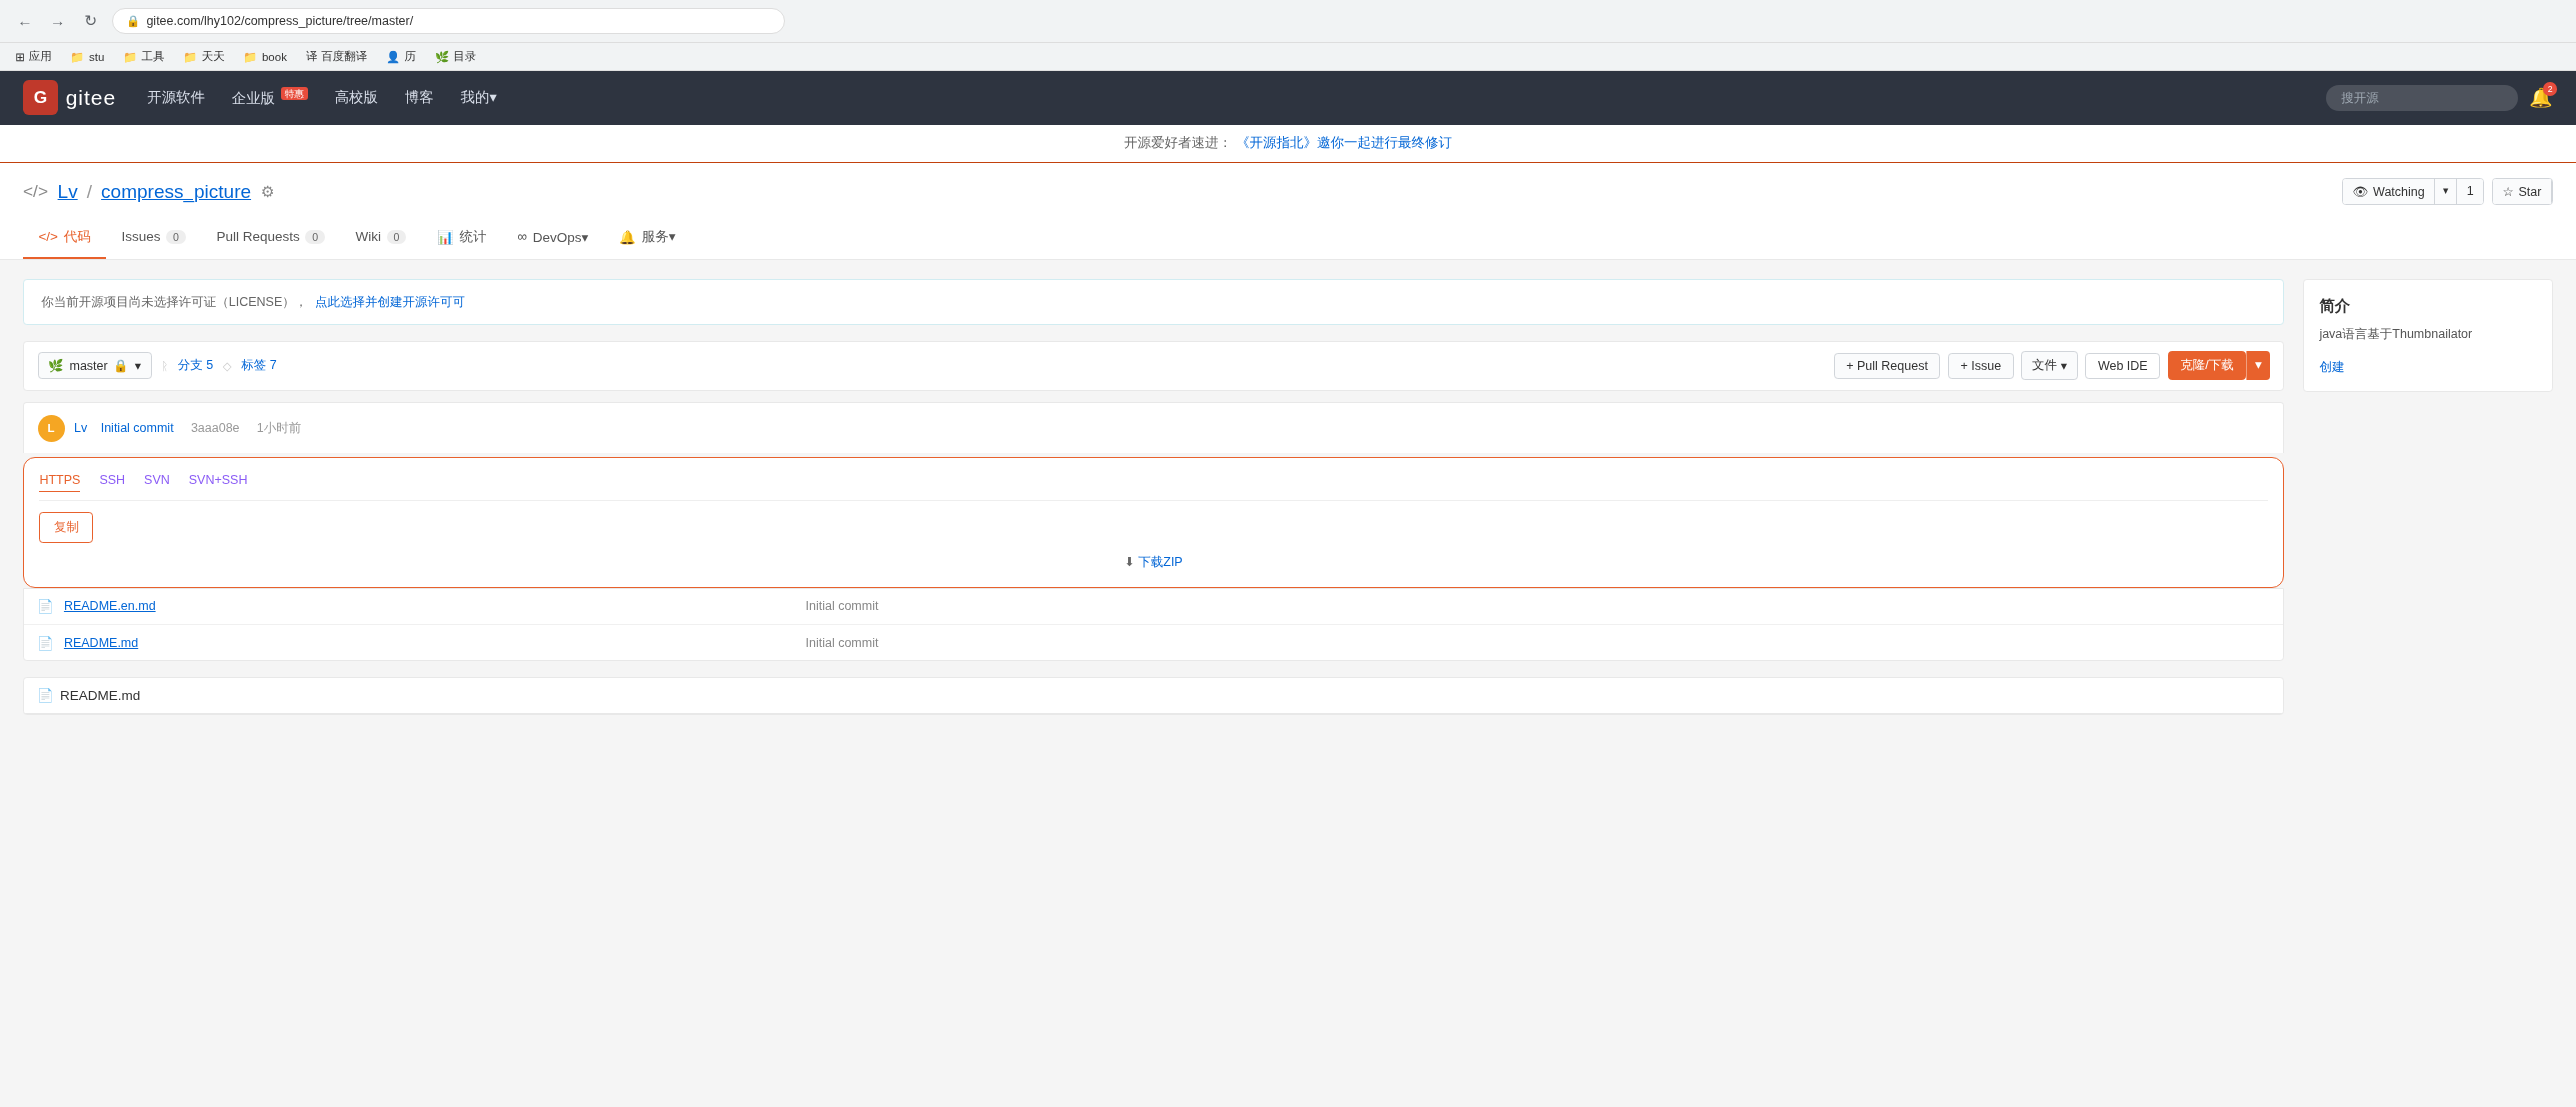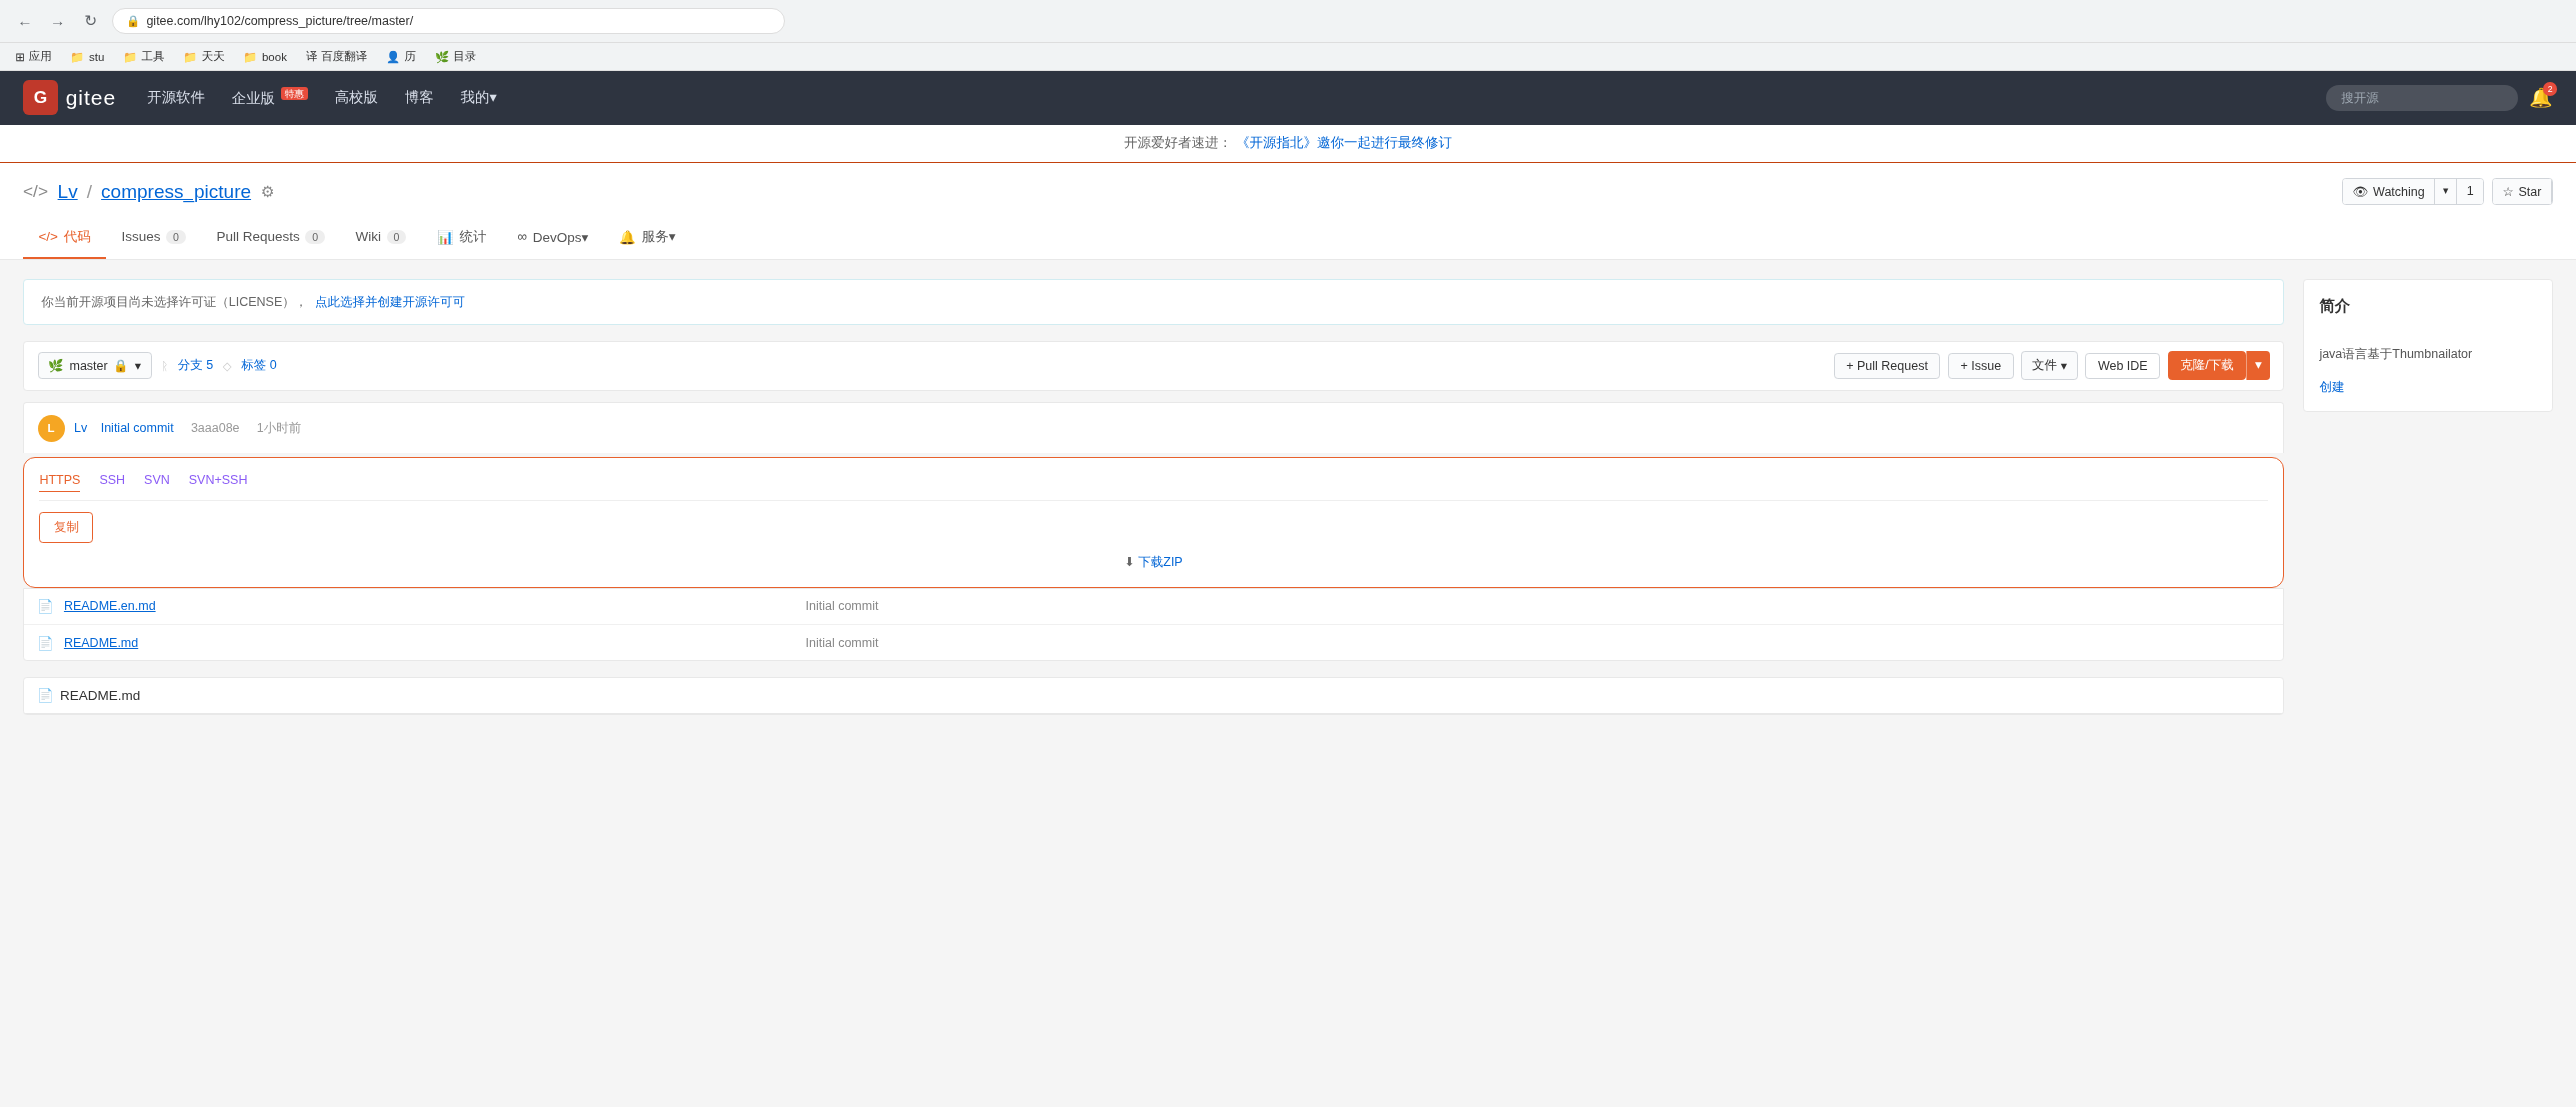--- a/index.html
+++ b/index.html
@@ -102,21 +102,21 @@
     .file-icon { color: #888; font-size: 13.5px; }
     .file-name { color: #0366d6; flex: 1; }
     .file-commit { color: #888; flex: 2; }
 
     
     .readme-section { background: #fff; border: 1px solid #e8e8e8; border-radius: 3.8px; margin-top: 15.4px; overflow: hidden; }
     .readme-header { padding: 9.6px 13.5px; border-bottom: 1px solid #e8e8e8; font-size: 13.5px; color: #333; display: flex; align-items: center; gap: 5.8px; }
 
     
     .sidebar-card { background: #fff; border: 1px solid #e8e8e8; border-radius: 3.8px; padding: 15.4px; }
-    .sidebar-title { font-size: 15.4px; font-weight: 600; color: #333; margin-bottom: 27px; }
+    .sidebar-title { font-size: 15.4px; font-weight: 600; color: #333; margin-bottom: 7px; }
     .sidebar-desc { font-size: 12.5px; color: #555; line-height: 1.6; }
     .sidebar-create-link { color: #0366d6; font-size: 12.5px; cursor: pointer; text-decoration: none; }
 
     .watching-btn-group { display: flex; align-items: stretch; border: 1px solid #d1d5da; border-radius: 3.8px; overflow: hidden; }
     .watch-label-part { display: flex; align-items: center; gap: 4.8px; padding: 4.8px 9.6px; background: #fafbfc; cursor: pointer; font-size: 12.5px; color: #333; border-right: 1px solid #d1d5da; }
     .watch-arrow { padding: 4.8px 7.7px; background: #fafbfc; cursor: pointer; font-size: 10.6px; color: #333; border-right: 1px solid #d1d5da; }
     .watch-num { padding: 4.8px 9.6px; background: #fafbfc; font-size: 12.5px; color: #333; cursor: pointer; }
   </style>
 </head>
 <body>
@@ -267,21 +267,21 @@
     <div class="repo-toolbar">
       <div class="branch-selector">
         <span>🌿</span>
         <span class="branch-name">master</span>
         <span>🔒</span>
         <span>▾</span>
       </div>
       <span class="toolbar-divider">ᚱ</span>
       <span class="branch-count">分支 5</span>
       <span class="toolbar-divider">◇</span>
-      <span class="tag-count">标签 0</span>
+      <span class="tag-count">标签 7</span>
       <div class="toolbar-right">
         <button class="pr-btn">+ Pull Request</button>
         <button class="issue-btn">+ Issue</button>
         <div class="file-btn">
           <span>文件</span>
           <span>▾</span>
         </div>
         <button class="webide-btn">Web IDE</button>
         <div style="display:flex;align-items:stretch;">
           <button class="clone-btn">克隆/下载</button>

